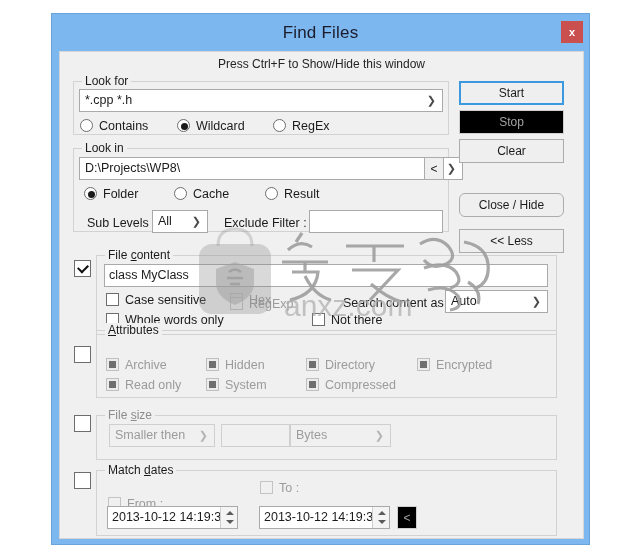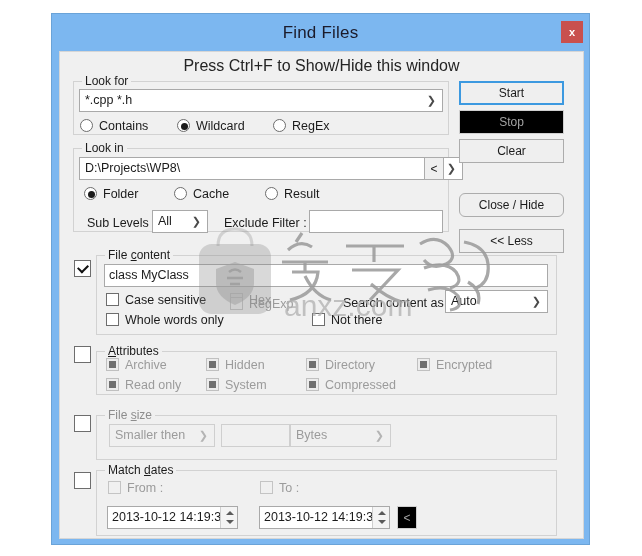--- a/index.html
+++ b/index.html
@@ -59,21 +59,21 @@
     background: #f0f0f0;
     border: 1px solid #d6d6d6;
     box-sizing: border-box;
   }
 
   .hint {
     position: absolute;
     left: 0; top: 5px;
     width: 100%;
     text-align: center;
-    font-size: 16px;
+    font-size: 12px;
     color: #242424;
   }
 
   
   .group {
     position: absolute;
     border: 1px solid #d2d2d2;
     box-sizing: border-box;
     background: transparent;
   }
@@ -345,21 +345,21 @@
       <div class="cb" style="left:252px; top:260px;">
         <span>Not there</span>
       </div>
       <div class="label" style="left:283px; top:243px;">Search content as :</div>
       <div class="combo" style="left:385px; top:238px; width:103px;">
         <span>Auto</span>
         <span class="chev">❯</span>
       </div>
 
       <div class="bigcb" style="left:14px; top:294px;"></div>
-      <div class="group" style="left:36px; top:299px; width:461px; height:44px;">
+      <div class="group" style="left:36px; top:278px; width:461px; height:68px;">
         <span class="group-title"><span class="u">A</span><span>ttributes</span></span>
       </div>
       <div class="cb tri dim" style="left:46px; top:305px;">
         <span>Archive</span>
       </div>
       <div class="cb tri dim" style="left:146px; top:305px;">
         <span>Hidden</span>
       </div>
       <div class="cb tri dim" style="left:246px; top:305px;">
         <span>Directory</span>
@@ -390,21 +390,21 @@
       </div>
       <div class="combo gray" style="left:230px; top:372px; width:101px;">
         <span>Bytes</span>
         <span class="chev">❯</span>
       </div>
 
       <div class="bigcb" style="left:14px; top:420px;"></div>
       <div class="group" style="left:36px; top:418px; width:461px; height:66px;">
         <span class="group-title"><span>Match </span><span class="u">d</span><span>ates</span></span>
       </div>
-      <div class="cb dim" style="left:48px; top:428px;">
+      <div class="cb dim" style="left:48px; top:444px;">
         <span>From :</span>
       </div>
       <div class="cb dim" style="left:200px; top:428px;">
         <span>To :</span>
       </div>
       <div class="textbox" style="left:47px; top:454px; width:131px; padding-right:19px;">
         <span>2013-10-12 14:19:36</span>
         <span class="spin" style="right:0; top:0;">
           <i class="up"></i>
           <i class="dn"></i>

